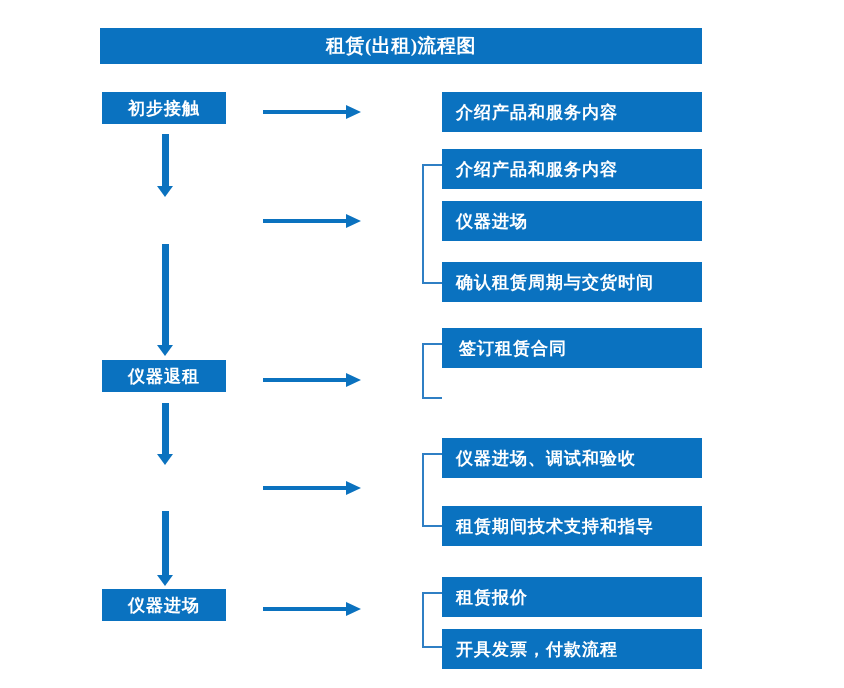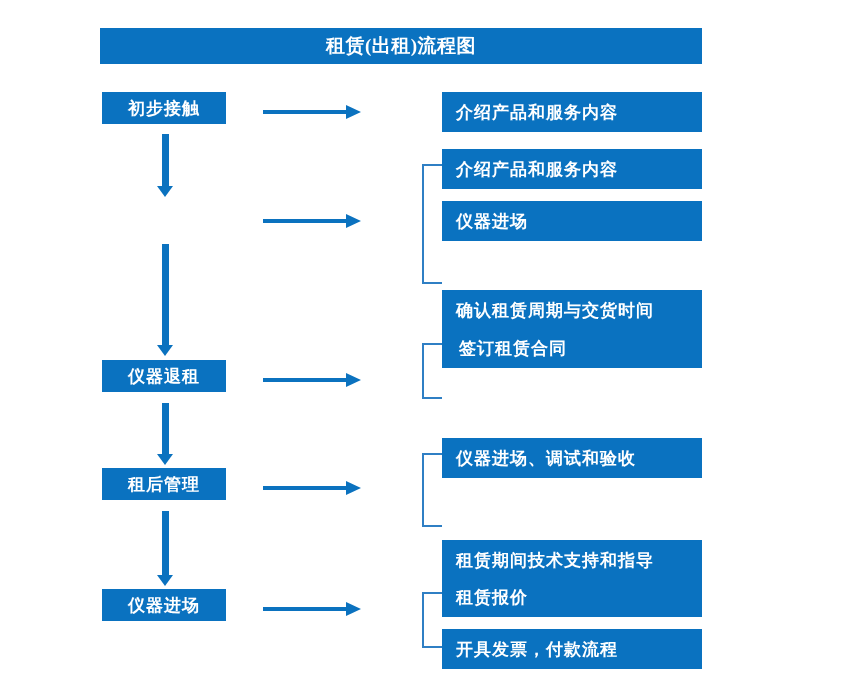--- a/index.html
+++ b/index.html
@@ -128,21 +128,20 @@
 </style>
 </head>
 <body>
 
 <div id="flowchart">
 
   <div class="title-bar">租赁(出租)流程图</div>
 
   <div class="stage-box left" style="top:76px;">初步接触</div>
   <div class="stage-box left" style="top:344px;">仪器退租</div>
-  <div class="stage-box left" style="top:452px;">租后管理</div>
   <div class="stage-box left" style="top:573px;">仪器进场</div>
 
   <div class="v-arrow" style="top:118px; height:64px;">
     <div class="shaft" style="height:52px;"></div>
     <div class="head" style="top:52px;"></div>
   </div>
 
   <div class="v-arrow" style="top:228px; height:113px;">
     <div class="shaft" style="height:101px;"></div>
     <div class="head" style="top:101px;"></div>
@@ -181,23 +180,23 @@
 
   <div class="bracket" style="top:148px; height:120px;"></div>
   <div class="bracket" style="top:327px; height:56px;"></div>
   <div class="bracket" style="top:437px; height:74px;"></div>
   <div class="bracket" style="top:576px; height:56px;"></div>
 
   <div class="stage-box right" style="top:76px;">介绍产品和服务内容</div>
 
   <div class="stage-box right" style="top:133px;">介绍产品和服务内容</div>
   <div class="stage-box right" style="top:185px;">仪器进场</div>
-  <div class="stage-box right" style="top:246px;margin-top:28px;">确认租赁周期与交货时间</div>
+  <div class="stage-box right" style="top:246px;">确认租赁周期与交货时间</div>
 
   <div class="stage-box right" style="top:312px;padding-left:17px;">签订租赁合同</div>
 
   <div class="stage-box right" style="top:422px;">仪器进场、调试和验收</div>
-  <div class="stage-box right" style="top:490px;margin-top:34px;">租赁期间技术支持和指导</div>
+  <div class="stage-box right" style="top:490px;">租赁期间技术支持和指导</div>
 
   <div class="stage-box right" style="top:561px;">租赁报价</div>
   <div class="stage-box right" style="top:613px;">开具发票，付款流程</div>
 
 </div>
 
 </body></html>

